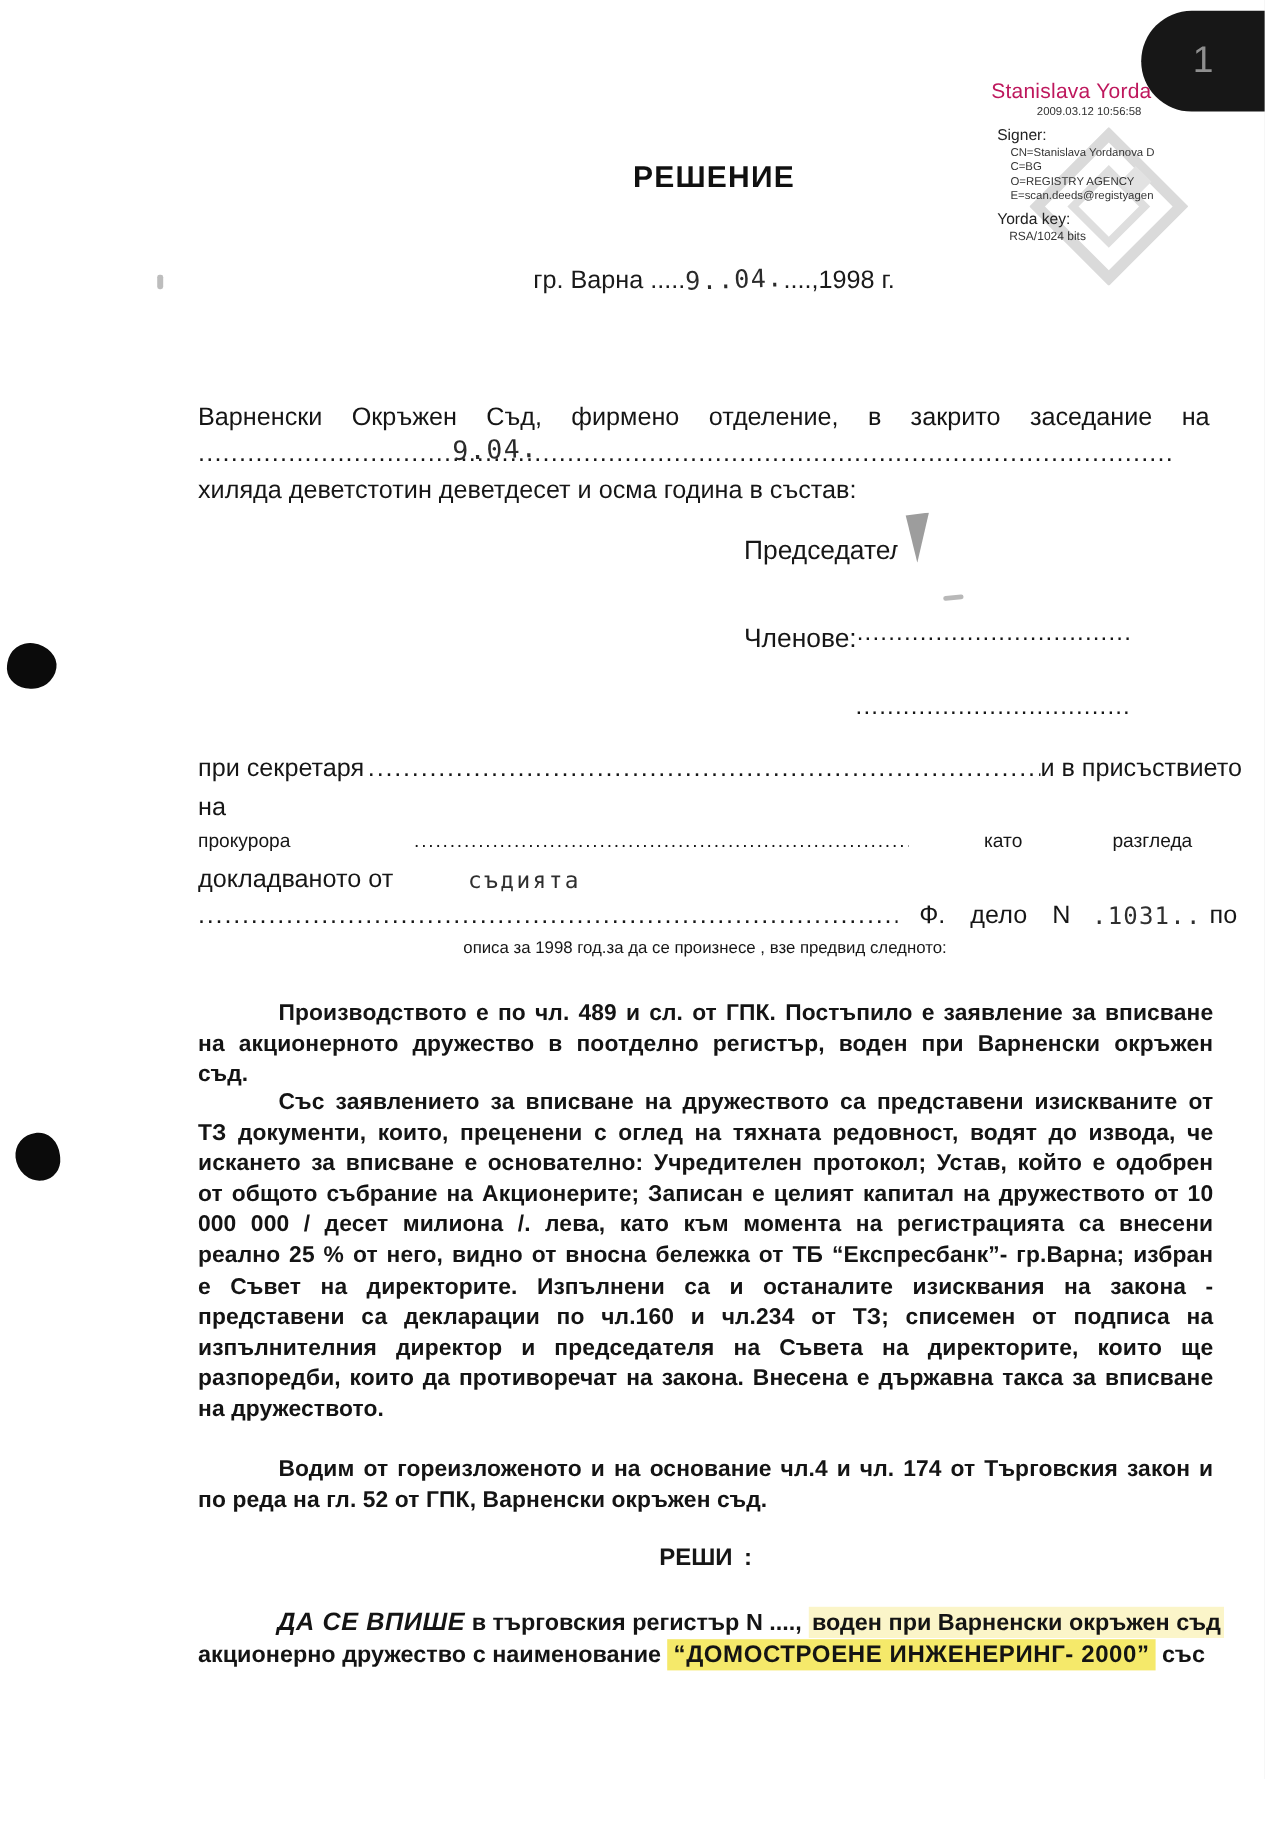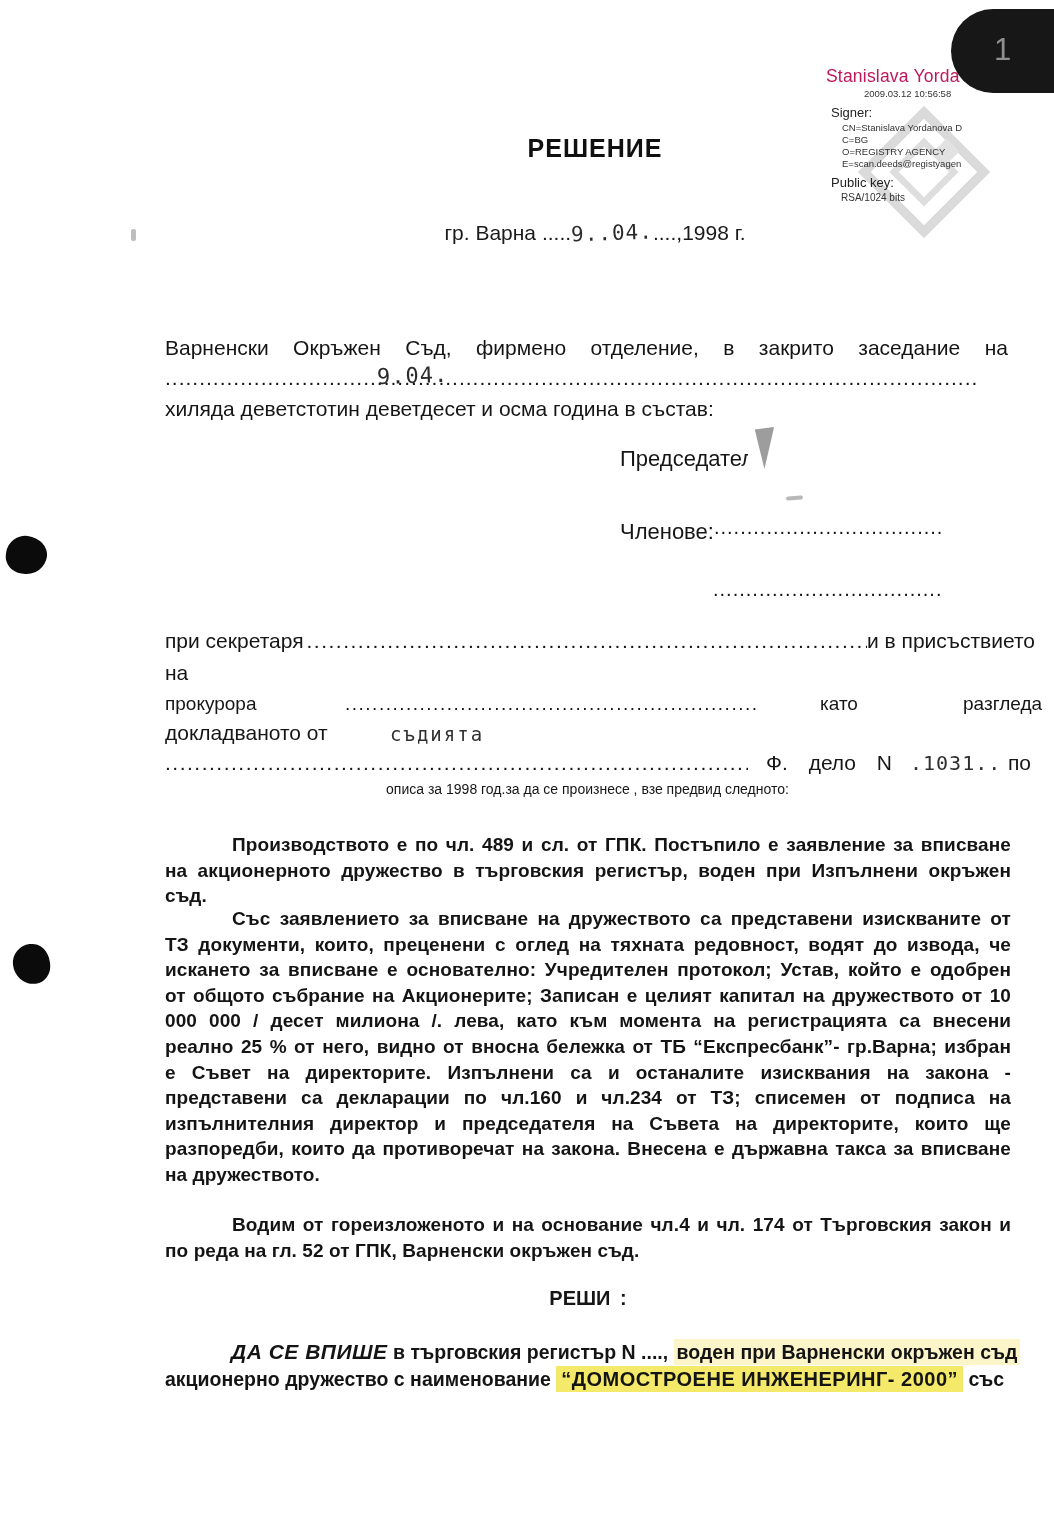--- a/index.html
+++ b/index.html
@@ -58,26 +58,26 @@
   .red-tri { left:753px; top:427px; width:22px; height:42px; background:#9d9d9d;
              clip-path:polygon(8% 6%, 96% 0%, 52% 100%); }
   .red-dash { left:786px; top:496px; width:17px; height:4px; background:#b8b8b8;
               border-radius:2px; transform:rotate(-5deg); }
 
   
   .sec1 { left:165px; top:629px; width:870px; font-size:21px; display:flex; }
   .sec1 .fill { flex:1; overflow:hidden; white-space:nowrap; letter-spacing:1.5px; padding:0 3px; }
   .sec1 .tail { white-space:nowrap; }
   .sec2 { left:165px; top:661px; font-size:21px; }
-  .prok { left:165px; top:693px; width:845px; height:30px; font-size:19px;text-align:center; }
+  .prok { left:165px; top:693px; width:845px; height:30px; font-size:16px;text-align:center; }
   .prok span { position:absolute; top:0; white-space:nowrap; }
   .prok .p1 { left:0; }
   .prok .pd { left:180px; width:412px; overflow:hidden; letter-spacing:1.5px; }
   .prok .p2 { left:655px; }
-  .prok .p3 { left:762px;margin-left:36px; }
+  .prok .p3 { left:762px; }
   .dokla { left:165px; top:721px; width:845px; height:30px; font-size:21px; }
   .dokla .val { position:absolute; left:225px; top:2px; font-size:19px; letter-spacing:2px; }
 
   
   .case1 { left:165px; top:751px; width:875px; height:30px; font-size:21px; }
   .case1 span { position:absolute; top:0; white-space:nowrap; }
   .case1 .cd { left:0; width:583px; overflow:hidden; letter-spacing:1.5px; }
   .case1 .cl { left:601px; word-spacing:15px; }
   .case1 .cn { left:745px; font-size:20px; letter-spacing:1px; }
   .case1 .cp { left:843px; }
@@ -129,21 +129,21 @@
     </svg>
     <div class="sig-name">Stanislava Yorda</div>
     <div class="sig-time">2009.03.12 10:56:58</div>
     <div class="sig-label">Signer:</div>
     <div class="sig-lines">
         <div>CN=Stanislava Yordanova D</div>
         <div>C=BG</div>
         <div>O=REGISTRY AGENCY</div>
         <div>E=scan.deeds@registyagen</div>
       </div>
-    <div class="sig-label pk">Public key:</div>
+    <div class="sig-label pk">Yorda key:</div>
     <div class="sig-small">RSA/1024 bits</div>
   </div>
 
   <div class="abs title">РЕШЕНИЕ</div>
 
   <div class="abs place">
     <span>гр. Варна</span>
     <span>.....</span><span class="hand">9..04.</span><span>....,</span><span>1998 г.</span>
   </div>
 
@@ -186,21 +186,21 @@
   <div class="abs case1">
     <span class="cd">..........................................................................................................</span>
     <span class="cl">Ф. дело N</span>
     <span class="cn typed">.1031..</span>
     <span class="cp">по</span>
   </div>
   <div class="abs case2">описа за 1998 год.за да се произнесе , взе предвид следното:</div>
 
   <div class="abs jlines indent-first para1">
       <div>Производството е по чл. 489 и сл. от ГПК. Постъпило е заявление за вписване</div>
-      <div>на акционерното дружество в търговския регистър, воден при Изпълнени окръжен</div>
+      <div>на акционерното дружество в поотделно регистър, воден при Варненски окръжен</div>
       <div>съд.</div>
     </div>
   <div class="abs jlines indent-first para2">
       <div>Със заявлението за  вписване на дружеството са представени изискваните от</div>
       <div>ТЗ документи, които, преценени с оглед на тяхната редовност, водят до извода, че</div>
       <div>искането за вписване е основателно: Учредителен протокол; Устав, който е одобрен</div>
       <div>от общото събрание на Акционерите; Записан е целият капитал на дружеството от 10</div>
       <div>000 000 / десет милиона /. лева, като към момента на регистрацията са внесени</div>
       <div>реално 25 % от него, видно от вносна бележка от ТБ “Експресбанк”- гр.Варна; избран</div>
       <div>е Съвет на директорите. Изпълнени са и останалите изисквания на закона -</div>

